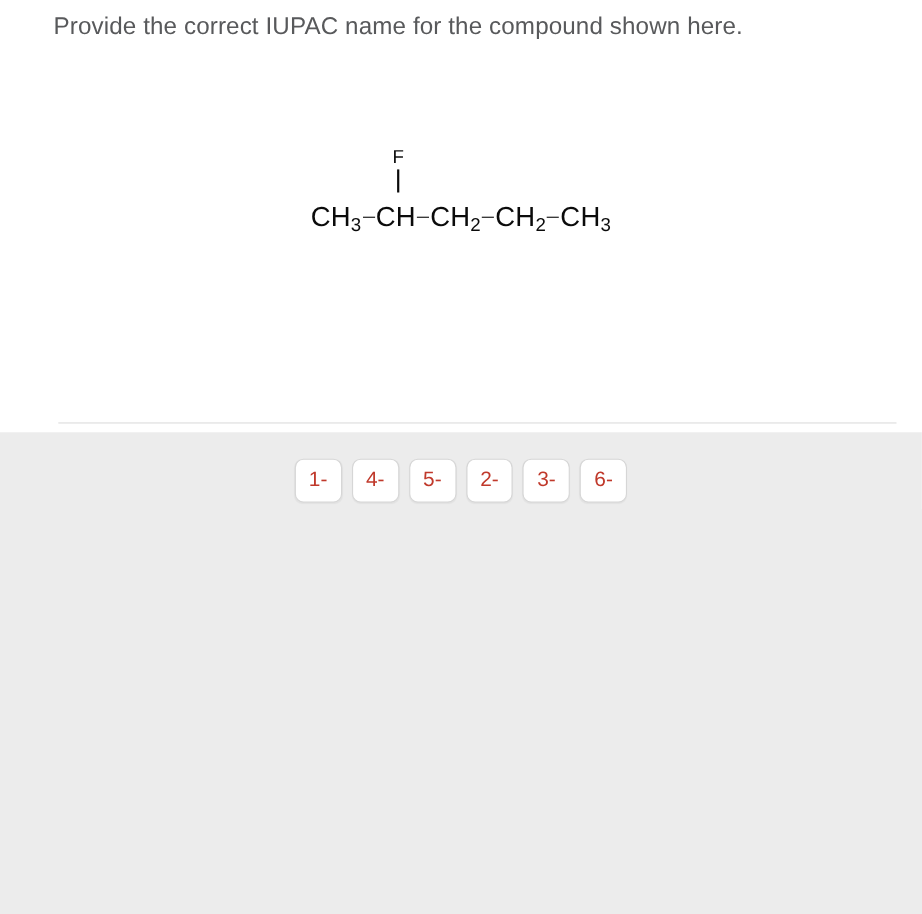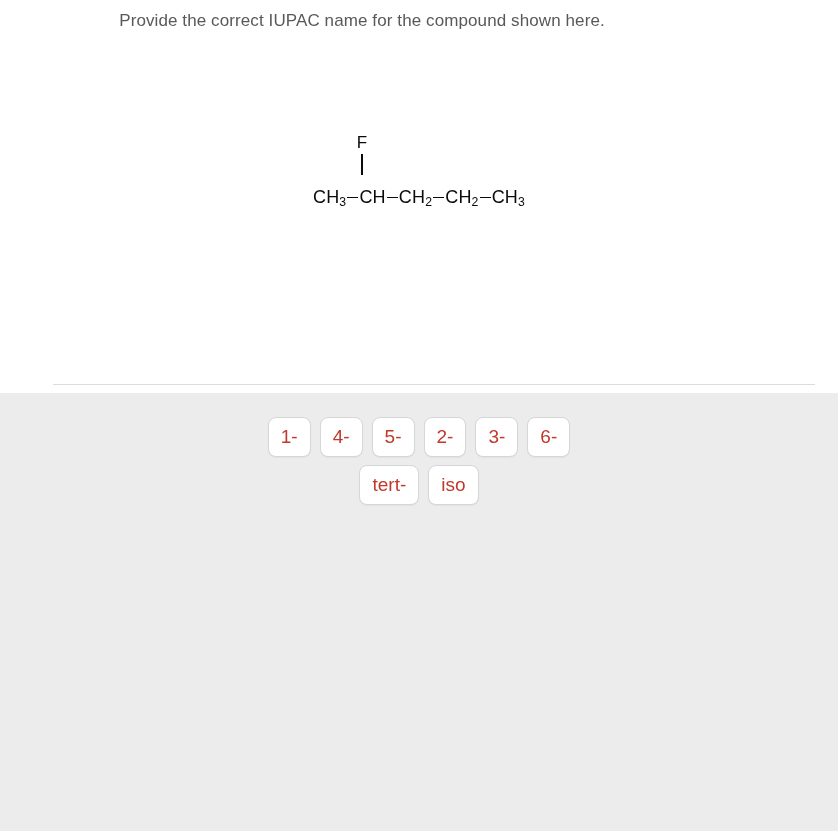--- a/index.html
+++ b/index.html
@@ -28,21 +28,21 @@
     width: 838px;
     height: 393px;
     background: #ffffff;
   }
   .question-title {
     position: absolute;
     left: 0;
     top: 11px;
     width: 724px;
     text-align: center;
-    font-size: 17px;
+    font-size: 22px;
     color: #58595b;
     letter-spacing: 0.1px;
     white-space: nowrap;
   }
 
   
   .structure {
     position: absolute;
     left: 0;
     top: 133px;
@@ -70,21 +70,21 @@
     display: block;
   }
   .bond-vert {
     display: block;
     width: 1.6px;
     height: 21px;
     margin: 2px auto 0 auto;
     background: #0b0b0b;
   }
   .struct-main {
-    font-size: 18px;
+    font-size: 25px;
     line-height: 24px;
     white-space: nowrap;
     letter-spacing: 0.2px;
   }
   .struct-main sub {
     font-size: 0.68em;
     line-height: 0;
     vertical-align: -0.28em;
   }
   .bond-h {
@@ -176,22 +176,18 @@
 
     <div class="tile-group gap-after">
       <div class="tile-row">
         <button class="tile">1-</button>
         <button class="tile">4-</button>
         <button class="tile">5-</button>
         <button class="tile">2-</button>
         <button class="tile">3-</button>
         <button class="tile">6-</button>
       </div>
-      <div class="tile-row">
-        <button class="tile">tert-</button>
-        <button class="tile">iso</button>
-      </div>
     </div>
 
 
 
   </div>
 </div>
 
 </body></html>

